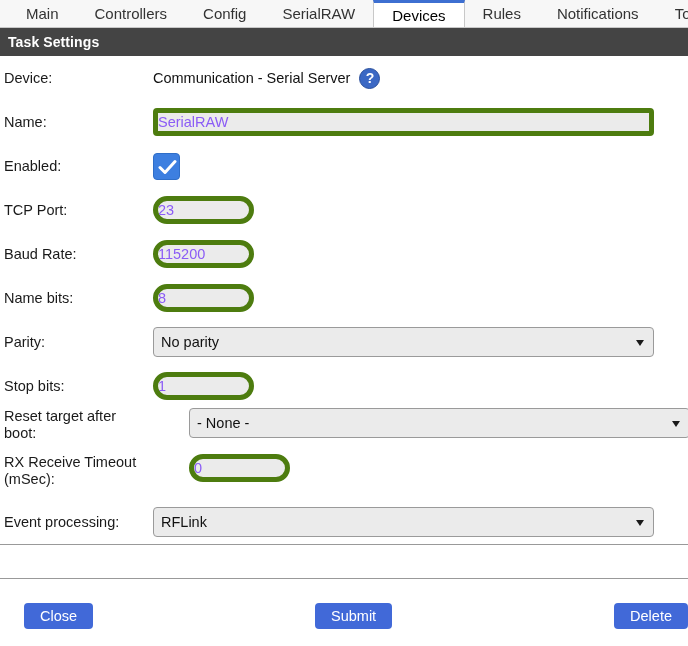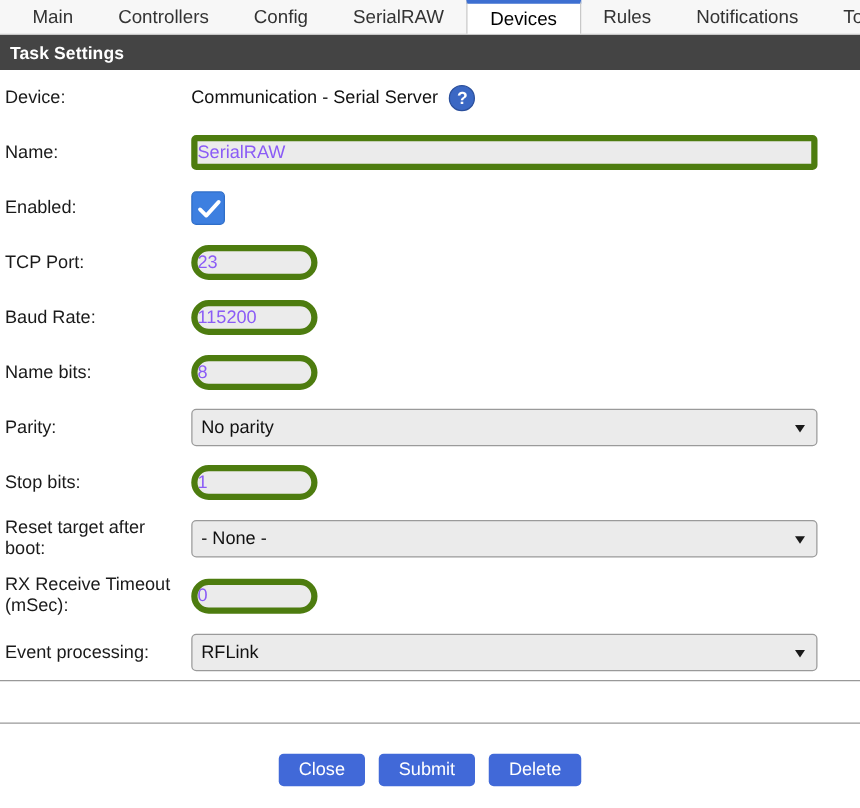--- a/index.html
+++ b/index.html
@@ -63,21 +63,21 @@
   
   #form {
     padding: 0;
   }
   .row {
     display: flex;
     align-items: center;
     min-height: 44px;
     padding: 0 0 0 4px;
   }
-  .row.two-line { min-height: 46px; align-items: center; }
+  .row.two-line { min-height: 46px; align-items: flex-start; gap: 36px; }
   .lbl {
     width: 149px;
     flex: 0 0 149px;
     font-size: 14.5px;
     color: #1a1a1a;
     line-height: 17px;
     padding-right: 16px;
   }
   .ctl { flex: 1 1 auto; display: flex; align-items: center; }
 
@@ -153,23 +153,24 @@
 
   hr.divider {
     border: none;
     border-top: 1px solid #999999;
     margin: 0;
   }
   #gap-block { height: 33px; }
 
   #buttons {
     display: flex;
-    justify-content: center;
+    justify-content: space-between;
     gap: 11px;
     padding-top: 24px;
+    margin-left: 24px;
   }
   .btn {
     background: #4169d8;
     color: #ffffff;
     border: none;
     border-radius: 4px;
     font-family: "Liberation Sans", sans-serif;
     font-size: 14.5px;
     height: 26px;
     padding: 0 16px;

